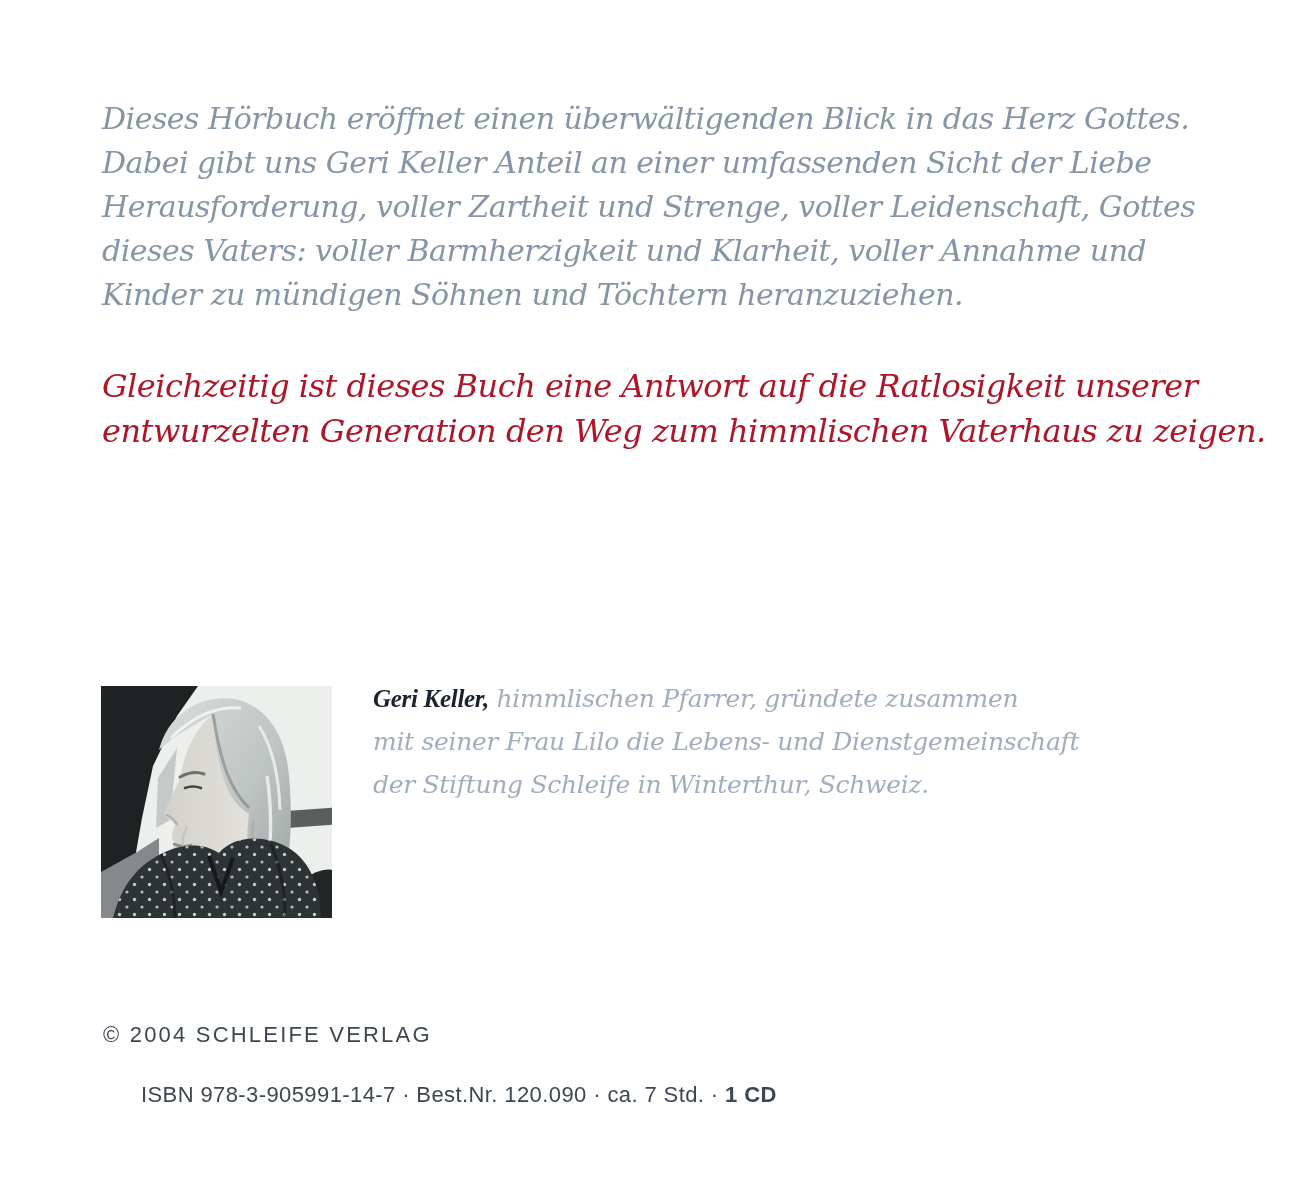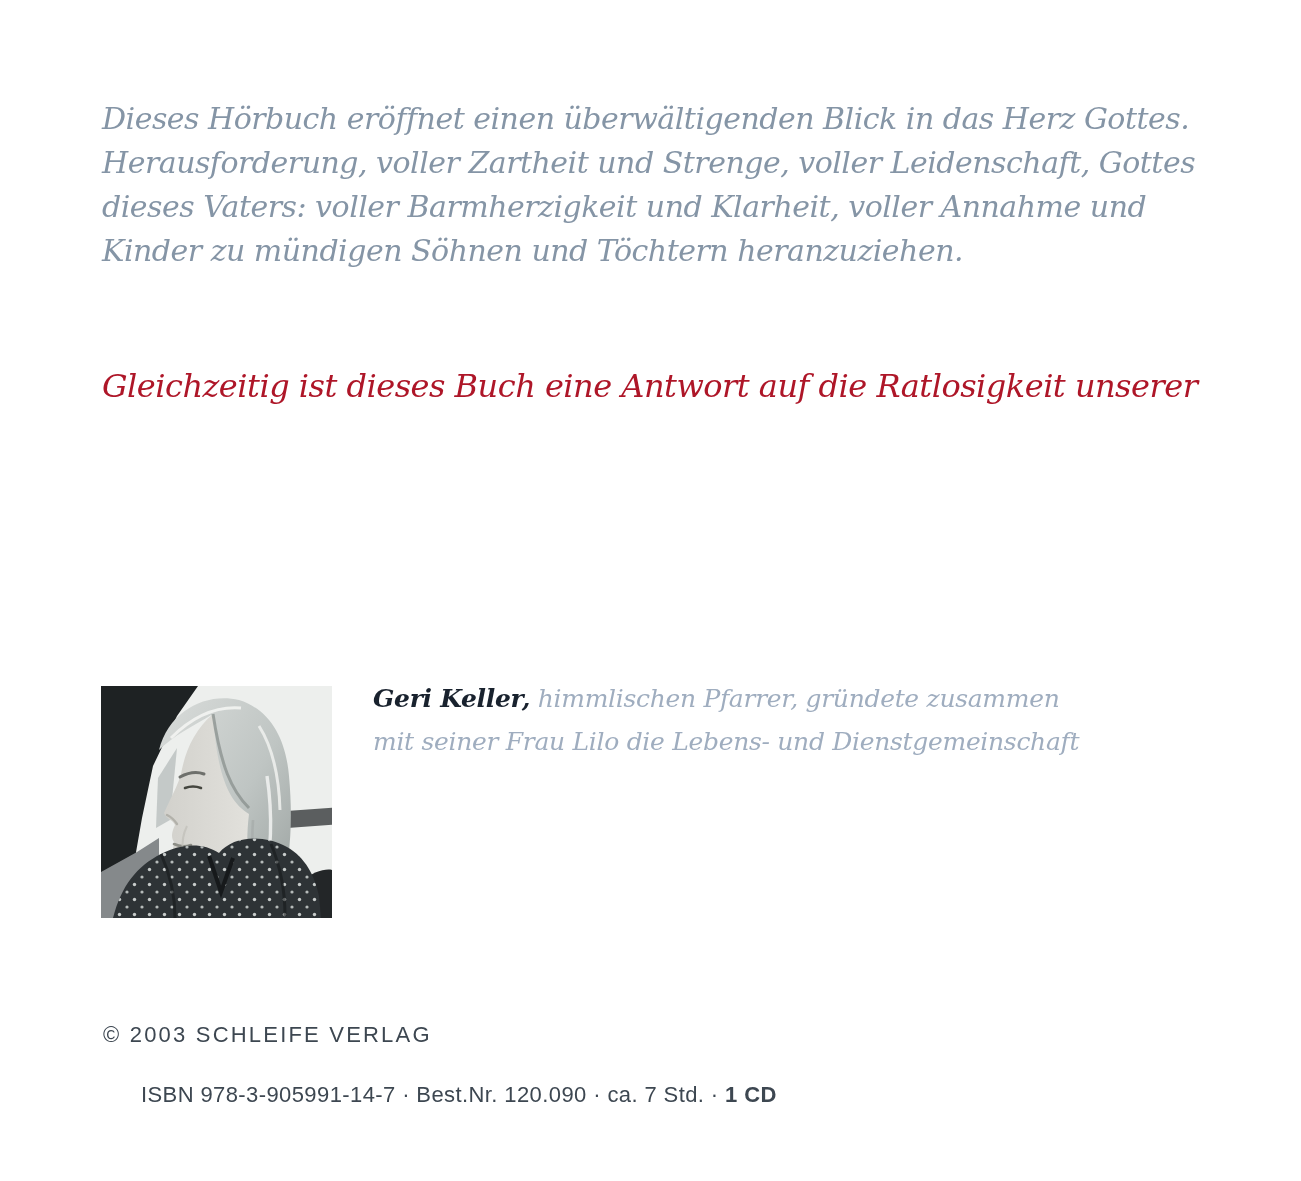--- a/index.html
+++ b/index.html
@@ -45,27 +45,29 @@
   .f-isbn { top:1082px; letter-spacing:0.4px;margin-left:38px; }
   .f-isbn .cd { font-weight:bold; }
 </style>
 </head>
 <body>
 
 <div class="page">
 
   <div class="intro" style="color: rgb(133, 149, 166);">
     <div>Dieses Hörbuch eröffnet einen überwältigenden Blick in das Herz Gottes.</div>
+    <div>Dabei gibt uns Geri Keller Anteil an einer umfassenden Sicht der Liebe</div>
     <div>Herausforderung, voller Zartheit und Strenge, voller Leidenschaft, Gottes</div>
     <div>dieses Vaters: voller Barmherzigkeit und Klarheit, voller Annahme und</div>
     <div>Kinder zu mündigen Söhnen und Töchtern heranzuziehen.</div>
   </div>
 
   <div class="highlight" style="color: rgb(174, 22, 40);">
     <div>Gleichzeitig ist dieses Buch eine Antwort auf die Ratlosigkeit unserer</div>
+    <div>entwurzelten Generation den Weg zum himmlischen Vaterhaus zu zeigen.</div>
   </div>
 
   <svg class="author-photo" viewBox="0 0 231 232" aria-hidden="true">
     <defs>
       <pattern id="dots" width="15" height="15" patternUnits="userSpaceOnUse">
         <circle cx="3.5" cy="3.5" r="1.7" fill="#e2e6e4"></circle>
         <circle cx="11" cy="11" r="1.6" fill="#cdd2d0"></circle>
       </pattern>
       <linearGradient id="hairGrad" x1="0" y1="0" x2="1" y2="1">
         <stop offset="0" stop-color="#d9dcda"></stop>
@@ -111,20 +113,21 @@
     <path d="M12,232 C20,200 36,180 60,168 C82,157 102,157 118,167
              C132,150 162,148 186,161 C204,171 214,190 218,210 L220,232 Z" fill="#2e3336"></path>
     <path d="M12,232 C20,200 36,180 60,168 C82,157 102,157 118,167
              C132,150 162,148 186,161 C204,171 214,190 218,210 L220,232 Z" fill="url(#dots)" opacity="0.85"></path>
     <path d="M108,170 L120,206 L132,172" stroke="#16191b" stroke-width="4" fill="none"></path>
     <path d="M60,168 C70,190 74,212 74,232" stroke="#16191b" stroke-width="3" fill="none" opacity="0.6"></path>
     <path d="M170,158 C180,182 184,208 184,230" stroke="#16191b" stroke-width="3" fill="none" opacity="0.6"></path>
   </svg>
 
   <div class="bio" style="color: rgb(159, 173, 191);">
-    <div><span class="name" style="color: rgb(25, 34, 46);">Geri Keller,</span><span> himmlischen Pfarrer, gründete zusammen</span></div>
+    <div><span class="name" style="color: rgb(25, 34, 46); font-family: Liberation Serif, serif;">Geri Keller,</span><span> himmlischen Pfarrer, gründete zusammen</span></div>
     <div>mit seiner Frau Lilo die Lebens- und Dienstgemeinschaft</div>
+    <div>der Stiftung Schleife in Winterthur, Schweiz.</div>
   </div>
 
-  <div class="footer-line f-copy" style="color: rgb(61, 71, 81);">© 2003 SCHLEIFE VERLAG</div>
+  <div class="footer-line f-copy" style="color: rgb(61, 71, 81);">© 2004 SCHLEIFE VERLAG</div>
   <div class="footer-line f-isbn" style="color: rgb(61, 71, 81);"><span>ISBN 978-3-905991-14-7 · Best.Nr. 120.090 · ca. 7 Std. · </span><span class="cd">1 CD</span></div>
 
 </div>
 
 </body></html>

